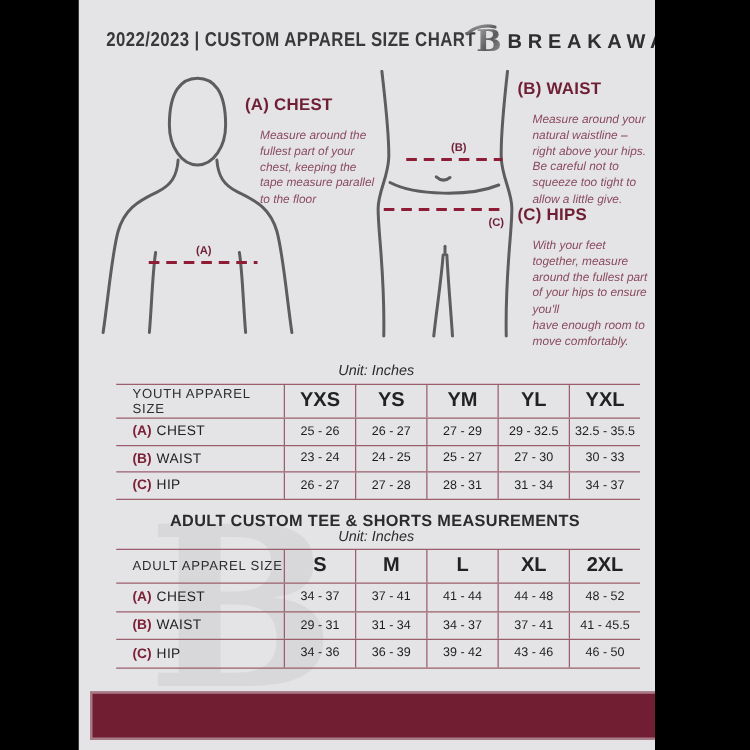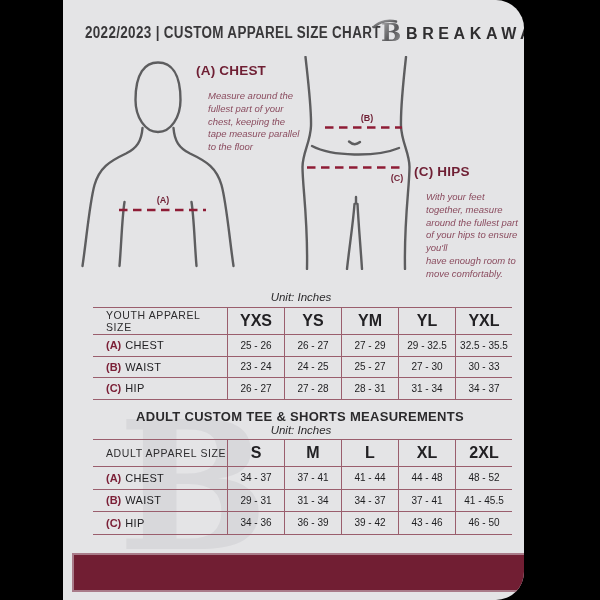--- a/index.html
+++ b/index.html
@@ -1,35 +1,35 @@
 <!DOCTYPE html>
 <html><head>
 <meta charset="utf-8">
 <style>
   html,body{margin:0;padding:0;}
   body{background:#000;font-family:"Liberation Sans",sans-serif;}
-  .stage{position:relative;width:524px;height:600px;background:#000;overflow:hidden;border-radius:28px;}
+  .stage{position:relative;width:524px;height:600px;background:#000;overflow:hidden;}
   .doc{position:absolute;left:63px;top:0;width:474px;height:600px;background:#e4e4e6;overflow:hidden;}
 
   
   .doc-title{position:absolute;left:22px;top:24px;white-space:nowrap;
     font-size:16px;font-weight:800;color:#39383a;letter-spacing:.4px;
     transform:scaleX(.84);transform-origin:left center;}
   .brand{position:absolute;left:309px;top:16px;display:flex;align-items:center;}
   .brand-name{font-size:16px;font-weight:700;color:#2f2e30;letter-spacing:4.6px;margin-left:4px;margin-top:6px;}
 
   
   .fig-upper{position:absolute;left:15px;top:56px;}
   .fig-lower{position:absolute;left:225px;top:56px;}
 
   
   .instr{position:absolute;}
   .instr h3{margin:0 0 8px 0;font-size:13.5px;font-weight:800;color:#6f1f34;letter-spacing:.2px;}
   .instr p{margin:12px;font-size:9.5px;line-height:12.8px;font-style:italic;color:#8a4b5e;white-space:pre-line;font-weight:500;}
-  .instr-a{left:133px;top:63px;width:120px;}
+  .instr-a{left:133px;top:76px;width:120px;}
   .instr-b{left:351px;top:63px;width:124px;}
   .instr-c{left:351px;top:164px;width:124px;}
 
   
   .section-title{position:absolute;left:0;width:474px;text-align:center;
     font-size:13px;font-weight:800;color:#2b2a2c;letter-spacing:.3px;z-index:2;}
   .unit{position:absolute;left:1px;width:474px;text-align:center;
     font-size:11.5px;font-style:italic;font-weight:500;color:#2b2a2c;z-index:2;}
   .youth-title{top:276px;} .youth-unit{top:291px;}
   .adult-title{top:409px;} .adult-unit{top:424px;}
@@ -107,20 +107,29 @@
     </svg>
 
     <div class="instr instr-a">
       <h3>(A) CHEST</h3>
       <p>Measure around the
 fullest part of your
 chest, keeping the
 tape measure parallel
 to the floor</p>
     </div>
+    <div class="instr instr-b">
+      <h3>(B) WAIST</h3>
+      <p>Measure around your
+natural waistline –
+right above your hips.
+Be careful not to
+squeeze too tight to
+allow a little give.</p>
+    </div>
     <div class="instr instr-c">
       <h3>(C) HIPS</h3>
       <p>With your feet
 together, measure
 around the fullest part
 of your hips to ensure
 you'll
 have enough room to
 move comfortably.</p>
     </div>

